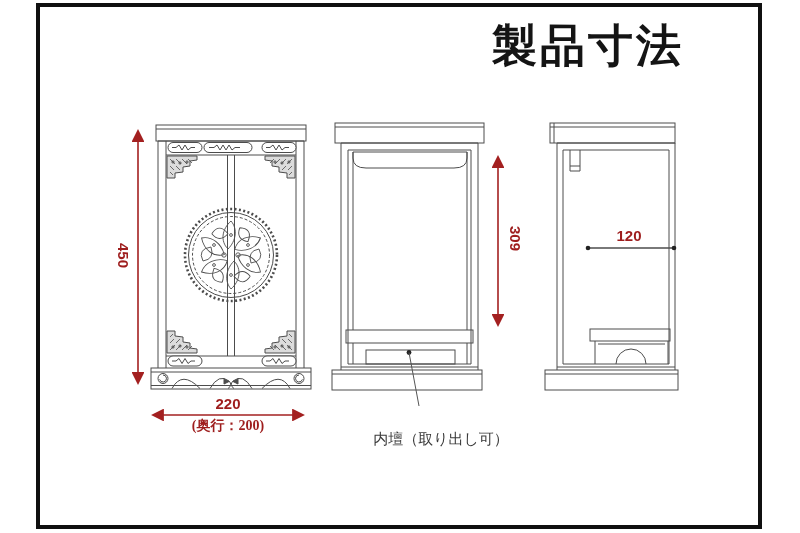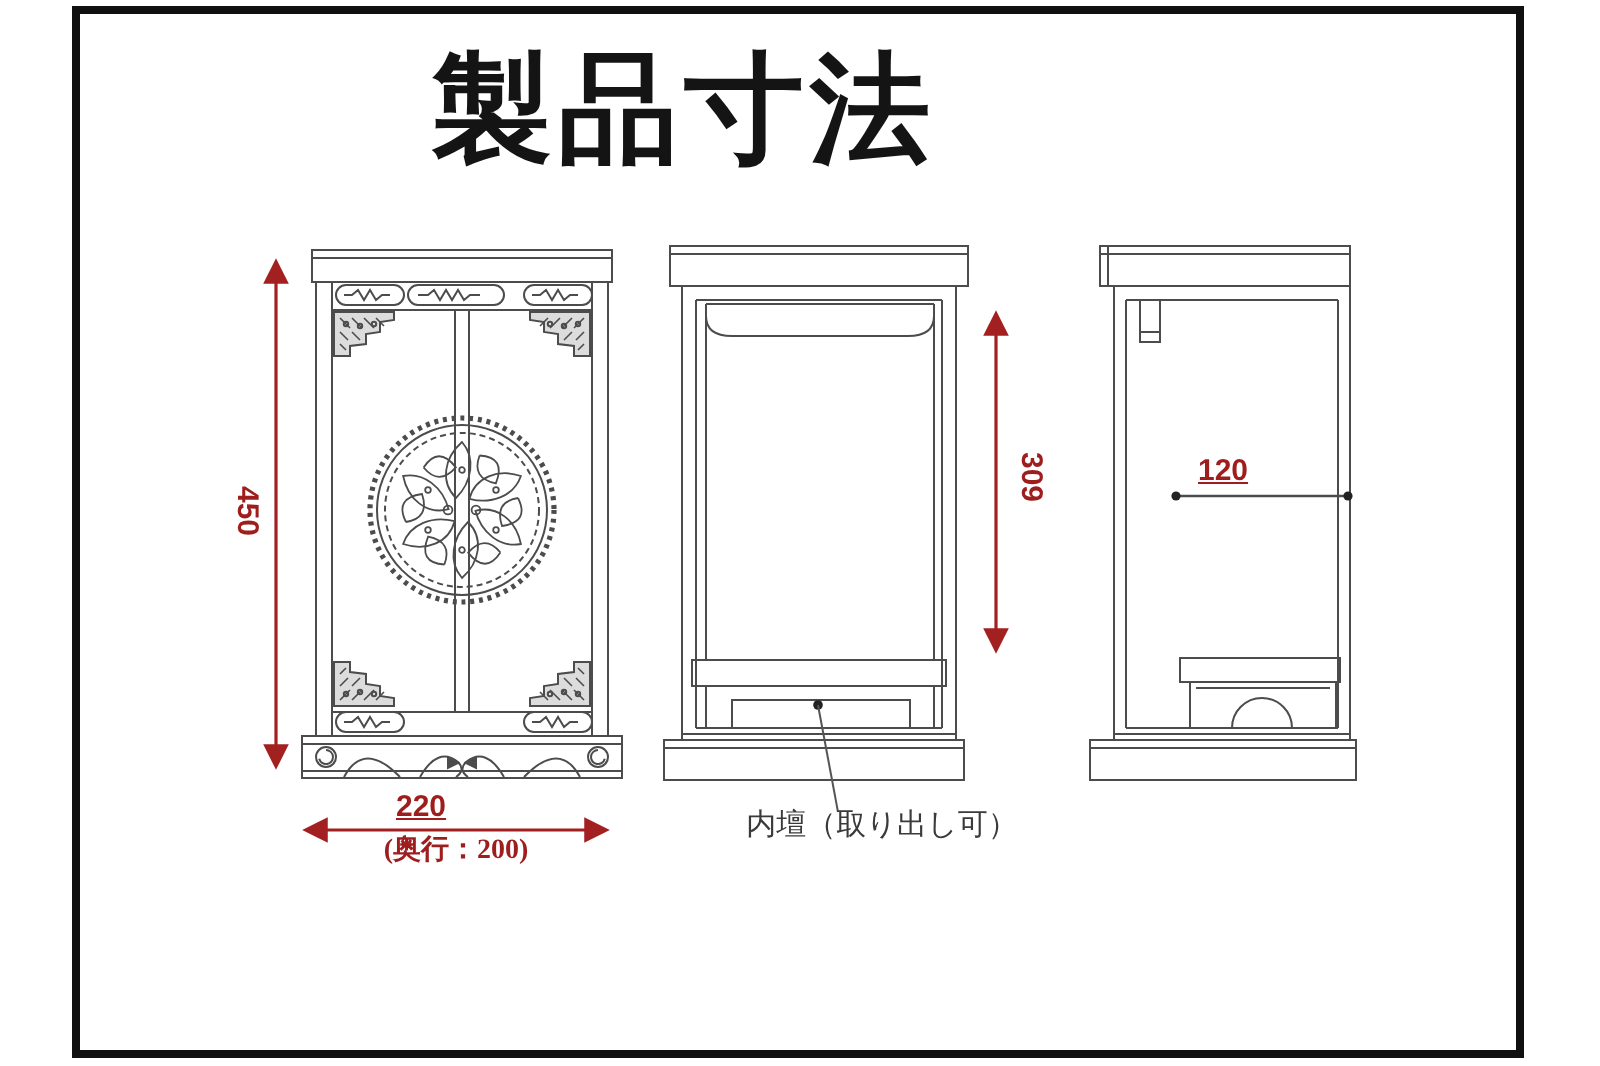--- a/index.html
+++ b/index.html
@@ -1,26 +1,26 @@
 <!DOCTYPE html>
 <html><head>
 <meta charset="utf-8">
 <style>
   html,body{margin:0;padding:0;background:#ffffff;}
   .canvas{position:relative;width:800px;height:533px;background:#ffffff;overflow:hidden;
           font-family:"Liberation Sans",sans-serif;}
   .frame{position:absolute;left:36px;top:3px;width:726px;height:526px;
          border:4px solid #101010;box-sizing:border-box;}
-  .title{position:absolute;left:0;top:22px;width:684px;text-align:center;
-         font-family:"Liberation Serif","DejaVu Serif",serif;font-size:60px;font-weight:700;
+  .title{position:absolute;left:0;top:22px;width:684px;text-align:right;
+         font-family:"Liberation Serif","DejaVu Serif",serif;font-size:45px;font-weight:700;
          color:#141414;letter-spacing:3px;line-height:1.1;}
   .dim{position:absolute;color:#9e1d1d;font-weight:700;font-size:15px;line-height:1;
        white-space:nowrap;}
   .dim-rot{transform:rotate(90deg);transform-origin:center center;}
-  .dim-center{text-decoration:underline;}
+  .dim-center{text-align:center;}
   .note{position:absolute;color:#9e1d1d;font-weight:700;font-size:14px;line-height:1;
         text-align:center;white-space:nowrap;}
   .callout{position:absolute;color:#3a3a3a;font-size:15px;line-height:1;text-align:center;
            white-space:nowrap;font-weight:400;}
   svg{position:absolute;left:0;top:0;}
 </style>
 </head>
 <body>
 
 <div class="canvas">
@@ -184,15 +184,15 @@
         <circle cx="674" cy="248" r="2.3" fill="#222222"></circle>
       </g>
     </g>
   </svg>
 
   <div class="dim dim-rot" style="left:111px;top:248px;">450</div>
   <div class="dim dim-center" style="left:198px;top:396px;width:60px;">220</div>
   <div class="note" style="left:158px;top:419px;width:140px;font-family:Liberation Serif, serif;">(奥行：200)</div>
   <div class="dim dim-rot" style="left:503px;top:231px;">309</div>
   <div class="dim dim-center" style="left:599px;top:228px;width:60px;">120</div>
-  <div class="callout" style="left:351px;top:405px;width:180px;">内壇（取り出し可）</div>
+  <div class="callout" style="left:351px;top:431px;width:180px;">内壇（取り出し可）</div>
 
 </div>
 
 </body></html>

